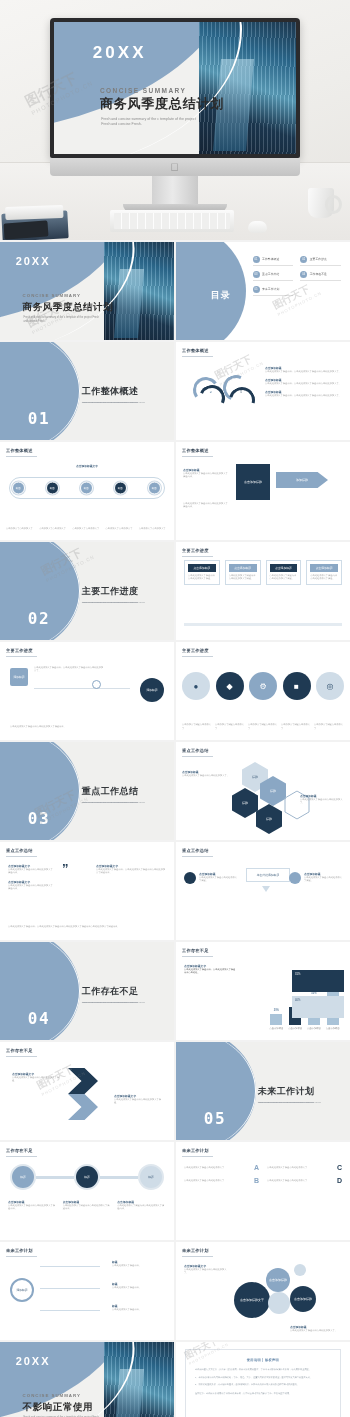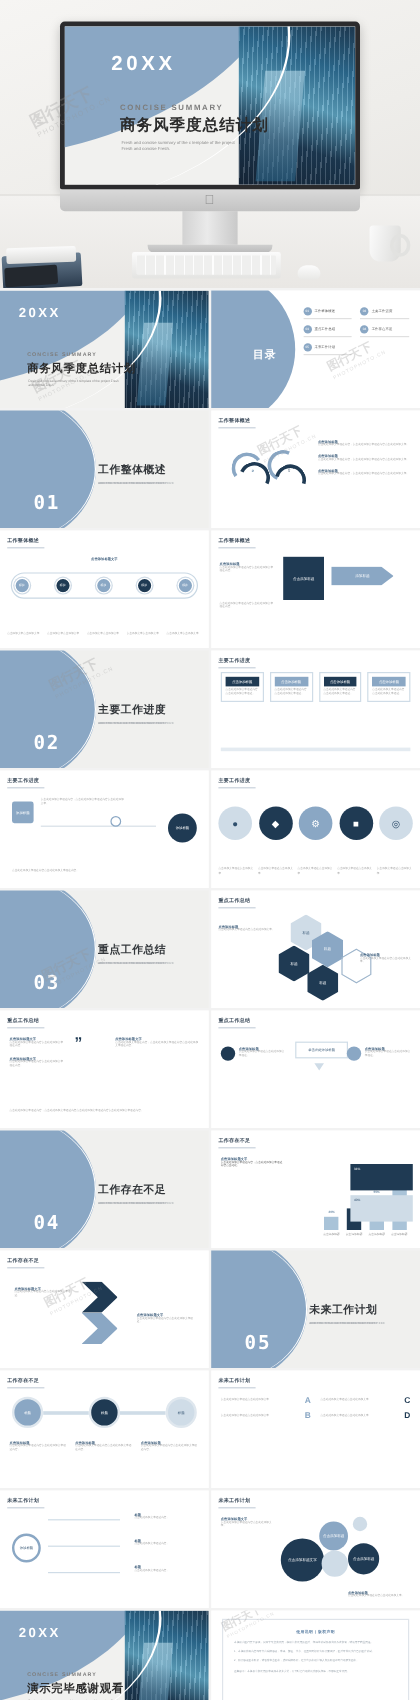--- a/index.html
+++ b/index.html
@@ -646,21 +646,21 @@
       </div>
     </div>
 
     <div class="slide cover">
       <div class="slide-art">
         <div class="sa-blue"></div>
         <div class="sa-photo"></div>
         <div class="sa-wave"></div>
         <div class="sa-year">20XX</div>
         <div class="sa-kicker">CONCISE SUMMARY</div>
-        <div class="sa-title">演示完毕感谢观看</div>
+        <div class="sa-title">不影响正常使用</div>
         <div class="sa-sub">Fresh and concise summary of the c template of the project Fresh and concise Fresh.</div>
       </div>
     </div>
 
     <div class="slide">
       <div class="doc-card">
         <div class="doc-title">使用说明 | 版权声明</div>
         <div class="doc-p">本模板由图行天下提供，仅供学习交流使用，模板中所使用的图片、字体等素材版权归原作者所有，请勿用于商业用途。</div>
         <div class="doc-p">1、本模板所有内容均可自由编辑修改，字体、颜色、大小、位置均可根据实际需要调整，图片可替换为自己的图片素材。</div>
         <div class="doc-p">2、如需修改图表数据，请右键单击图表，选择编辑数据，在弹出的表格中输入新的数值即可自动更新图表。</div>

